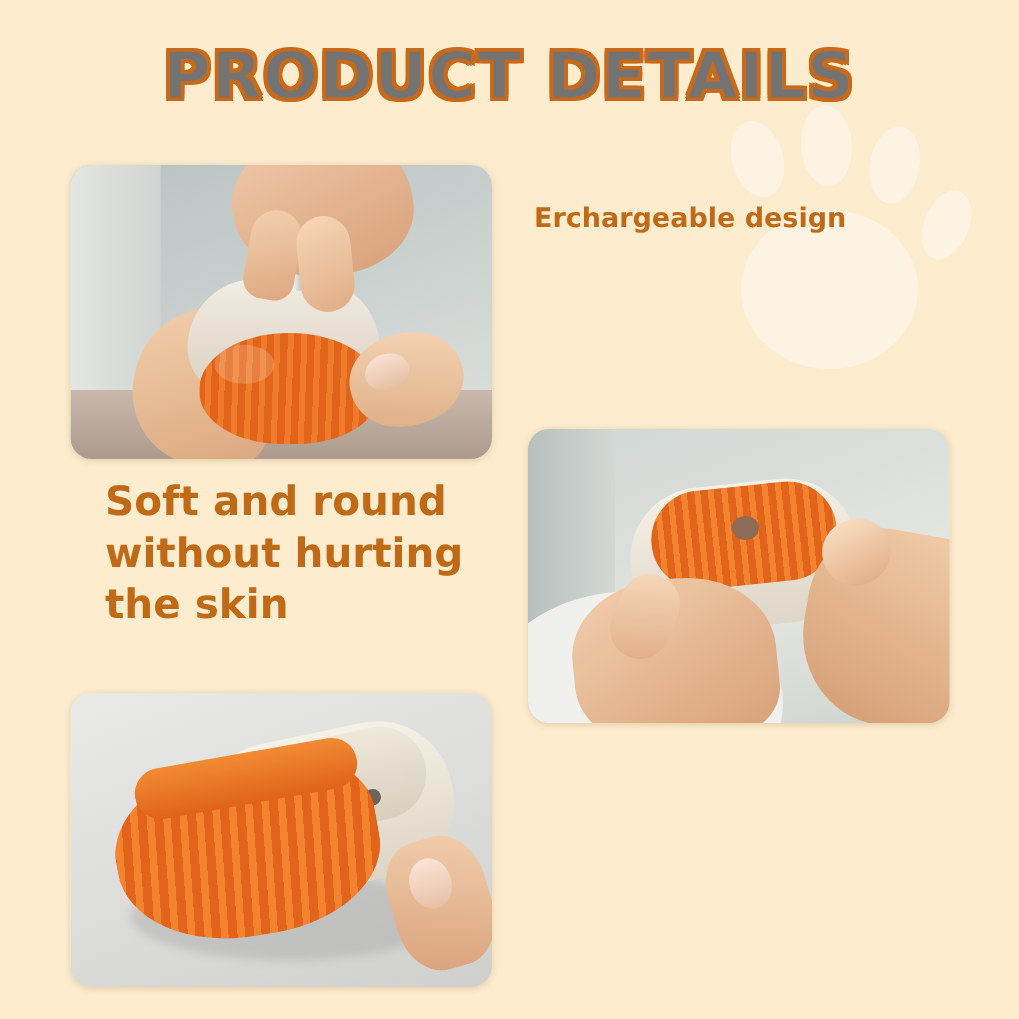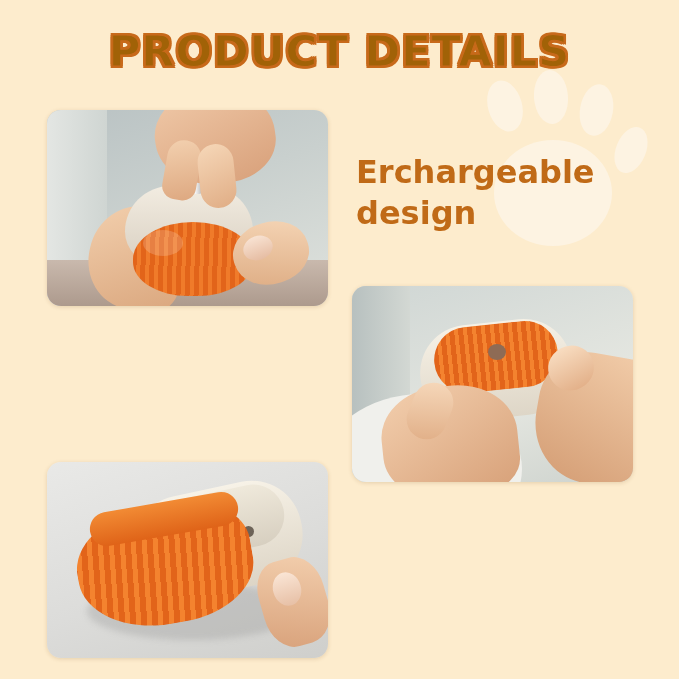--- a/index.html
+++ b/index.html
@@ -36,21 +36,21 @@
   #title {
     position: absolute;
     left: 0;
     top: 26px;
     width: 679px;
     text-align: center;
     font-family: "DejaVu Sans", sans-serif;
     font-weight: 700;
     font-size: 43px;
     letter-spacing: 1px;
-    color: #a16207;
+    color: #737373;
     -webkit-text-stroke: 1px #c86a1b;
     text-shadow:
        2px 0 0 #c86a1b, -2px 0 0 #c86a1b,
        0 2px 0 #c86a1b, 0 -2px 0 #c86a1b,
        2px 2px 0 #c86a1b, -2px -2px 0 #c86a1b,
        2px -2px 0 #c86a1b, -2px 2px 0 #c86a1b;
   }
 
   
   .photo {
@@ -253,21 +253,21 @@
   }
 
   
   .caption {
     position: absolute;
     font-family: "DejaVu Sans", sans-serif;
     font-weight: 700;
     color: #c06a17;
     line-height: 1.28;
   }
-  #cap-recharge { left: 356px; top: 152px; width: 290px; font-size: 32px; }
+  #cap-recharge { left: 356px; top: 134px; width: 290px; font-size: 18px; }
   #cap-soft     { left: 70px;  top: 318px; width: 270px; font-size: 27px; }
   #cap-comb     { left: 356px; top: 500px; width: 290px; font-size: 27px; }
 </style>
 </head>
 <body>
 
 <div id="page">
 
   <div class="paw" style="left:430px; top:78px; width:230px; height:250px;">
     <div class="paw-pad" style="left:58px; top:2px; width:34px; height:52px; transform:rotate(-16deg);"></div>
@@ -323,14 +323,15 @@
       <div class="hole2"></div>
       <div class="hole3"></div>
       <div class="combpiece"></div>
       <div class="combtop"></div>
       <div class="fingerA"></div>
       <div class="nailA"></div>
     </div>
   </div>
 
   <div class="caption" id="cap-recharge">Erchargeable design</div>
+  <div class="caption" id="cap-soft">Soft and round without hurting the skin</div>
 
 </div>
 
 </body></html>

